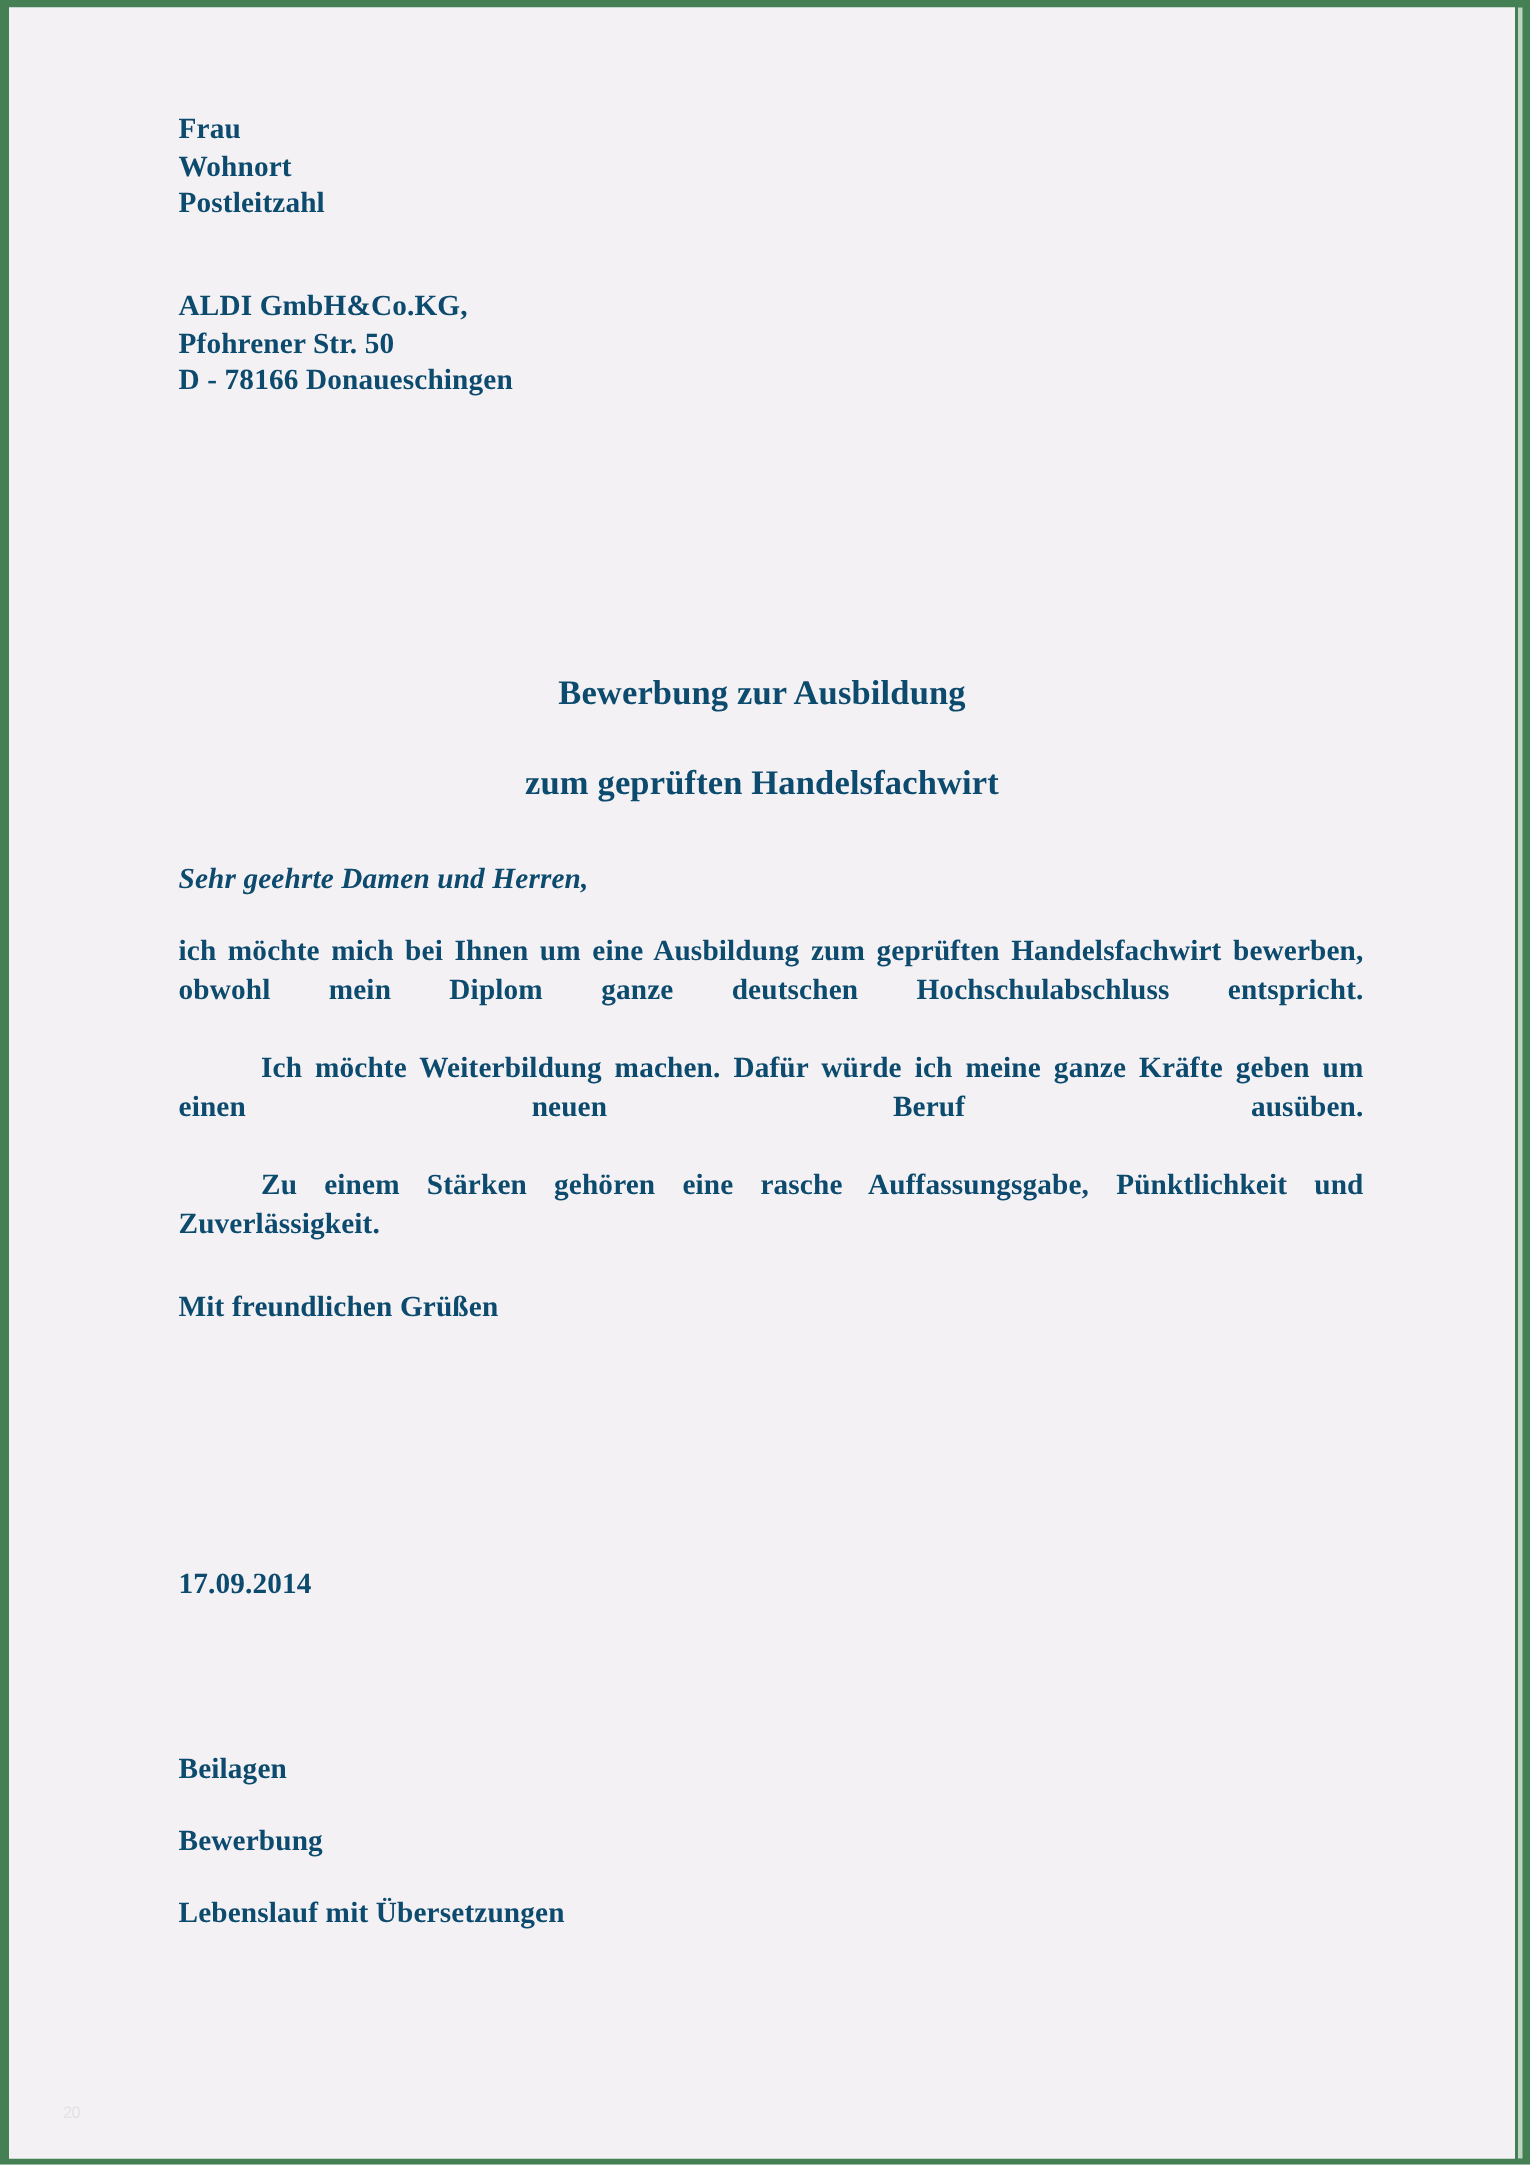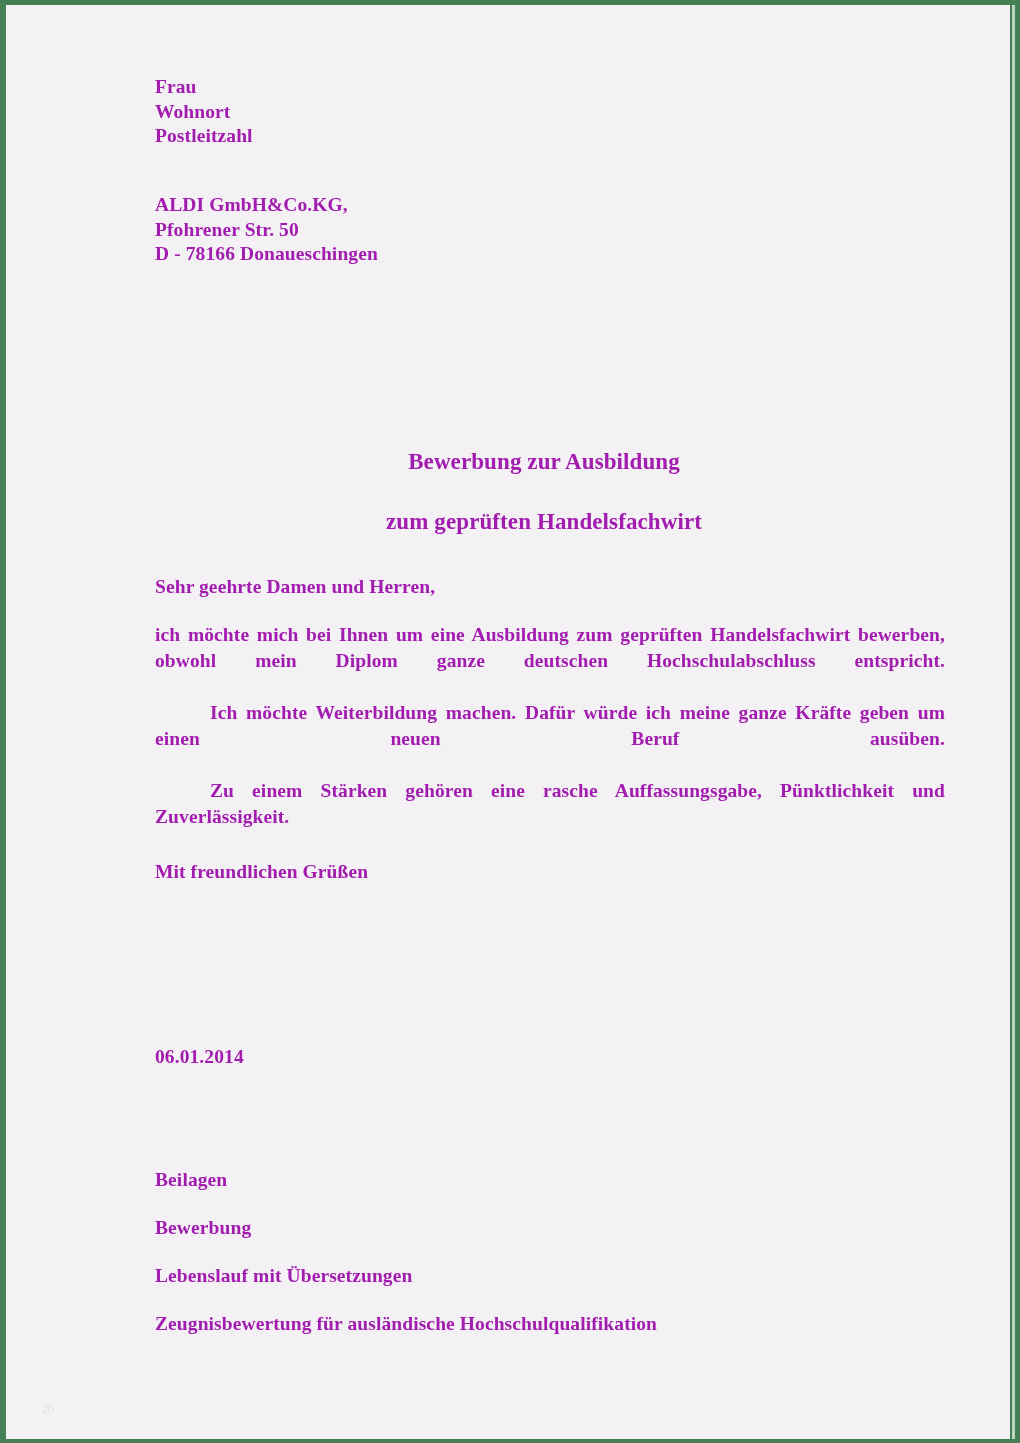--- a/index.html
+++ b/index.html
@@ -41,27 +41,26 @@
   .sheet {
     position: relative;
     width: 100%;
     height: 100%;
     background: #f3f1f4;
   }
 
   
   .blk {
     position: absolute;
-    color: #a21caf;
+    color: #0c4a6e;
     font-weight: bold;
     font-size: 19.5px;
     line-height: 24.5px;
     letter-spacing: 0.1px;
     white-space: pre-line;
-    margin-left: 36px;
   }
 
   
   #sender-block {
     left: 113px;
     top: 70px;
   }
   #recipient-block {
     left: 113px;
     top: 188px;
@@ -80,20 +79,21 @@
   }
   #subject-block .subject-line {
     display: block;
   }
 
   
   #salutation {
     left: 113px;
     top: 570px;
     font-size: 19.5px;
+    font-style: italic;
   }
 
   
   #body-block {
     left: 113px;
     top: 617px;
     width: 790px;
     text-align: justify;
     text-justify: inter-word;
     font-size: 19.5px;
@@ -173,25 +173,24 @@
     <div class="blk" id="salutation">Sehr geehrte Damen und Herren,</div>
 
     <div class="blk" id="body-block">
       <p class="force">ich möchte mich bei Ihnen um eine Ausbildung zum geprüften Handelsfachwirt bewerben, obwohl mein Diplom ganze deutschen Hochschulabschluss entspricht.</p>
       <p class="indent force">Ich möchte Weiterbildung machen. Dafür würde ich meine ganze Kräfte geben um einen neuen Beruf ausüben.</p>
       <p class="indent force">Zu einem Stärken gehören eine rasche Auffassungsgabe, Pünktlichkeit und Zuverlässigkeit.</p>
     </div>
 
     <div class="blk" id="closing">Mit freundlichen Grüßen</div>
 
-    <div class="blk" id="date-line">06.01.2014</div>
+    <div class="blk" id="date-line">17.09.2014</div>
 
     <div class="blk" id="attachments-block">
       <span class="att-line">Beilagen</span>
       <span class="att-line">Bewerbung</span>
       <span class="att-line">Lebenslauf mit Übersetzungen</span>
-      <span class="att-line">Zeugnisbewertung für ausländische Hochschulqualifikation</span>
     </div>
 
     <div id="corner-watermark">20</div>
 
   </div>
 </div>
 
 </body></html>

